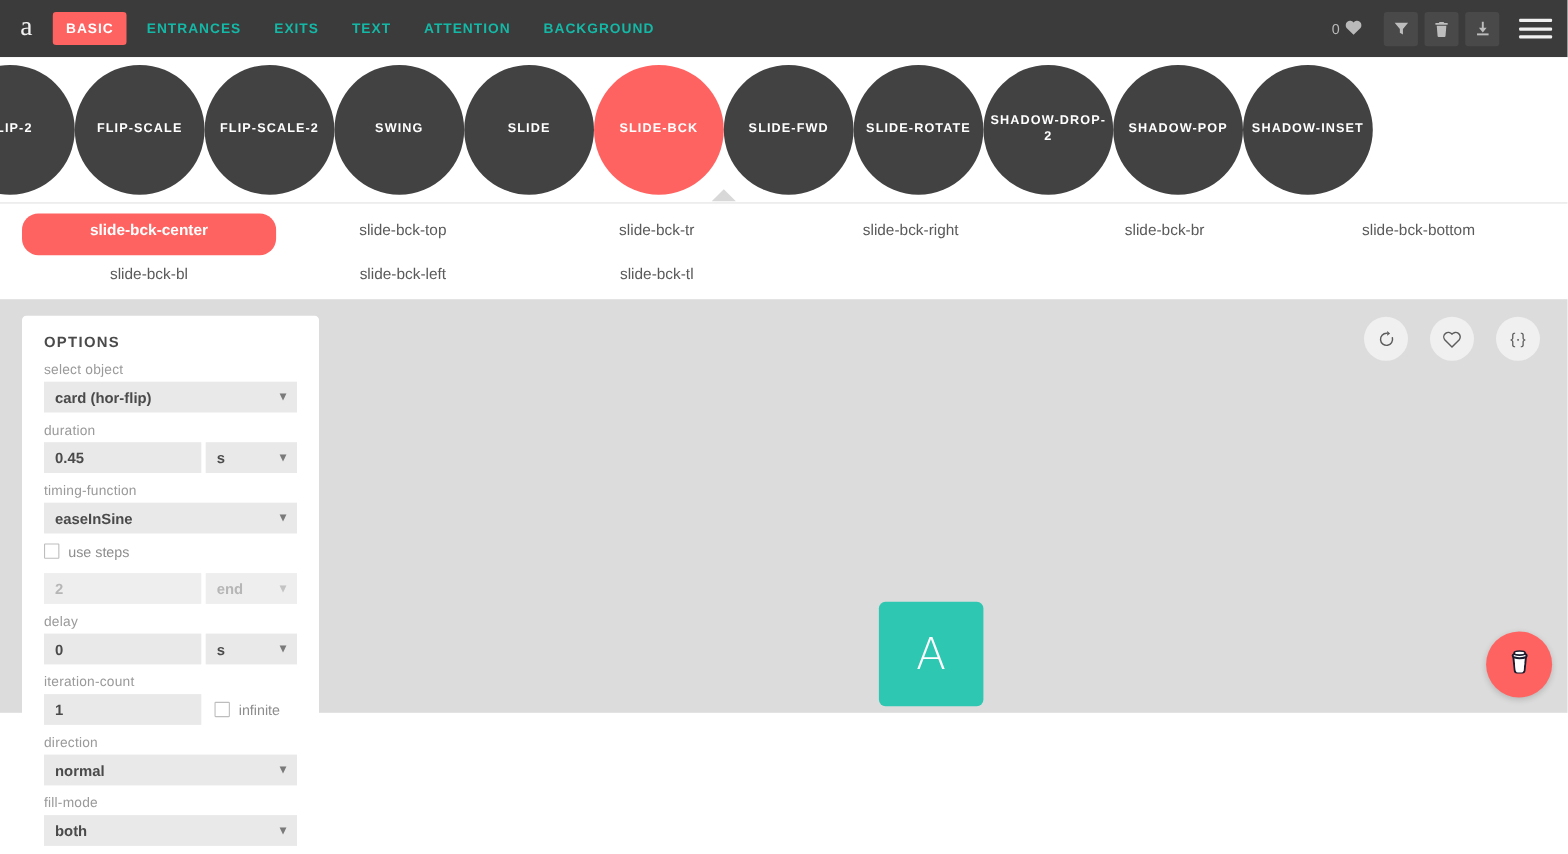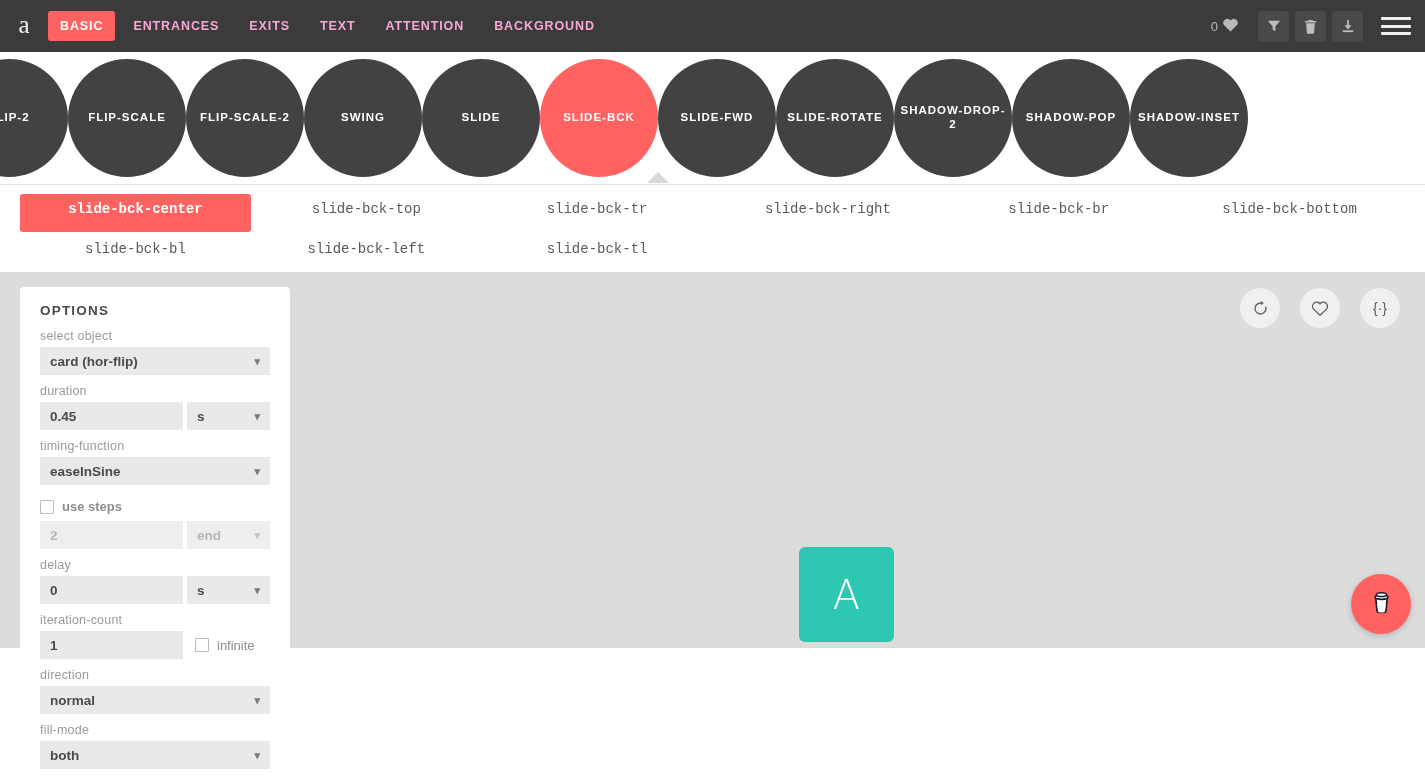--- a/index.html
+++ b/index.html
@@ -20,21 +20,21 @@
   }
   .logo {
     width: 48px; text-align: center;
     font-family: "Liberation Serif", serif;
     font-size: 25px; color: #f2f2f2; line-height: 1;
     padding-bottom: 3px;
   }
   .nav { display: flex; align-items: center; height: 53px; }
   .nav-item {
     font-size: 12.5px; font-weight: bold; letter-spacing: 0.9px;
-    color: #f9a8d4; padding: 8px 12px; margin-right: 6px;
+    color: #14b8a6; padding: 8px 12px; margin-right: 6px;
     border-radius: 3px; cursor: pointer; white-space: nowrap;
   }
   .nav-item.active { background: #ff6361; color: #fff; }
   .header-right {
     margin-left: auto; display: flex; align-items: center;
     padding-right: 14px; height: 52px;
   }
   .fav-count {
     display: flex; align-items: center; gap: 5px;
     color: #b9b9b9; font-size: 13px; margin-right: 14px;
@@ -94,21 +94,21 @@
   .variants {
     display: grid;
     grid-template-columns: repeat(6, 1fr);
     row-gap: 2px;
     padding: 0 20px;
   }
   .variant {
     height: 38px; line-height: 30px;
     text-align: center; font-size: 14px;
     color: #5a5a5a; cursor: pointer;
-    border-radius: 3px; white-space: nowrap; font-family: Liberation Mono, monospace;
+    border-radius: 15px; white-space: nowrap;
   }
   .variant.active { background: #ff6361; color: #ffffff; font-weight: bold; }
 
   
   .stage {
     position: absolute; top: 272px; left: 0;
     width: 1425px; height: 376px;
     background: #dcdcdc;
   }
 
@@ -139,22 +139,22 @@
   }
   .ctl.select { justify-content: space-between; cursor: pointer; }
   .ctl.full { width: 230px; }
   .ctl.num { width: 143px; text-align: center; }
   .ctl.unit { width: 83px; justify-content: space-between; cursor: pointer; }
   .ctl.iter { width: 143px; }
   .ctl.disabled { color: #b6b6b6; background: #eeeeee; cursor: default; }
   .chev { color: #7a7a7a; font-size: 11px; line-height: 1; }
   .ctl.disabled .chev { color: #c3c3c3; }
   .check-row {
-    display: flex; align-items: flex-end; gap: 8px;
-    margin-bottom: 7px; height: 20px; font-weight: bold;
+    display: flex; align-items: flex-start; gap: 8px;
+    margin-bottom: 7px; height: 20px;
   }
   .box {
     width: 14px; height: 14px; border: 1px solid #bdbdbd;
     background: #fff; border-radius: 1px; cursor: pointer;
     flex: 0 0 auto;
   }
   .check-label { font-size: 13px; color: #8d8d8d; }
   .inline-check { display: flex; align-items: center; gap: 8px; margin-left: 8px; }
 
   

